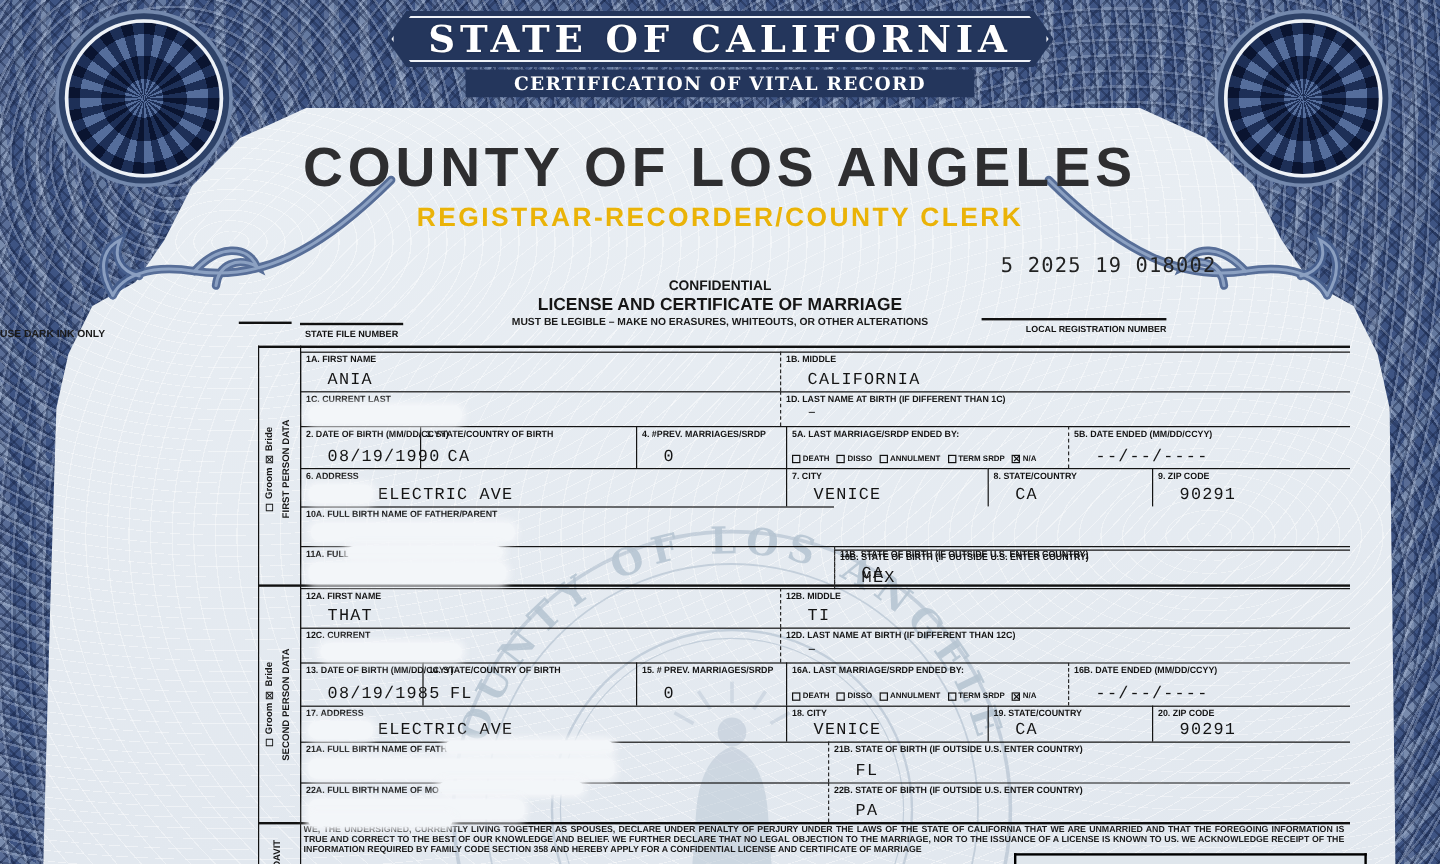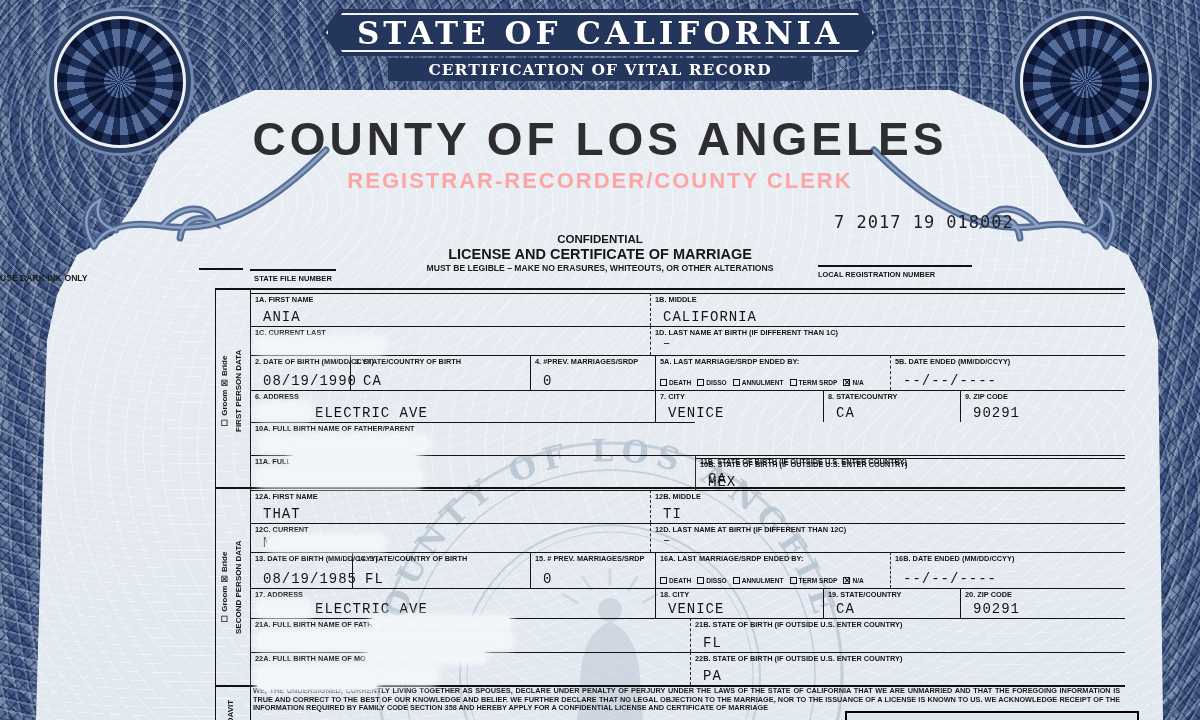--- a/index.html
+++ b/index.html
@@ -40,41 +40,41 @@
       repeating-conic-gradient(from 0deg,#33486f 0deg 9deg,#93a7c7 9deg 18deg),
       radial-gradient(circle,#93a7c7 0 18%,#33486f 18% 40%,#93a7c7 40% 60%,#33486f 60%);
     background-blend-mode:multiply;
     border:3px solid #eef2f7;box-shadow:0 0 0 5px #2e4268,0 0 0 8px #7489ad;}
   .flourish{position:absolute;z-index:3;}
 
   
   .county-title{position:absolute;left:0;top:112px;width:1200px;text-align:center;z-index:5;
     font-size:46px;font-weight:bold;letter-spacing:4px;color:#2e2e30;white-space:nowrap;}
   .office-subtitle{position:absolute;left:0;top:168px;width:1200px;text-align:center;z-index:5;
-    font-size:22px;font-weight:bold;letter-spacing:2px;color:#fca5a5;}
+    font-size:22px;font-weight:bold;letter-spacing:2px;color:#eab308;}
   .stamp-number{position:absolute;left:834px;top:212px;z-index:5;font-family:"DejaVu Sans Mono",monospace;
     font-size:17px;letter-spacing:1px;color:#222;}
   .conf-label{position:absolute;left:0;top:233px;width:1200px;text-align:center;z-index:5;font-size:11.5px;font-weight:bold;color:#161616;}
   .doc-title{position:absolute;left:0;top:246px;width:1200px;text-align:center;z-index:5;font-size:14.5px;font-weight:bold;color:#161616;}
   .legible-note{position:absolute;left:0;top:263px;width:1200px;text-align:center;z-index:5;font-size:8.6px;font-weight:bold;color:#1a1a1a;}
   .ink-note{position:absolute;left:0;top:273px;width:1200px;text-align:left;z-index:5;font-size:8.6px;font-weight:bold;color:#1a1a1a;}
   .sfn-box{position:absolute;left:250px;top:269px;width:86px;z-index:5;border-top:2px solid #111;font-size:7.6px;font-weight:bold;color:#111;padding-top:3px;text-align:center;}
   .sfn-tick{position:absolute;left:199px;top:268px;width:44px;z-index:5;border-top:2.5px solid #111;}
-  .lrn-box{position:absolute;left:818px;top:265px;width:154px;z-index:5;border-top:2px solid #111;font-size:7.4px;font-weight:bold;color:#111;padding-top:3px;text-align:left;white-space:nowrap;}
+  .lrn-box{position:absolute;left:818px;top:265px;width:154px;z-index:5;border-top:2px solid #111;font-size:7.4px;font-weight:bold;color:#111;padding-top:3px;text-align:right;white-space:nowrap;}
 
   
   #seal{position:absolute;left:330px;top:420px;z-index:2;opacity:.8;}
 
   
   #form-layer{position:absolute;inset:0;z-index:5;}
   .tline{position:absolute;background:transparent;}
   .cell{position:absolute;box-sizing:border-box;border-top:1.8px solid #141414;border-left:1.8px solid #141414;padding:1px 0 0 4px;}
   .cell.dashed{border-left:1.6px dashed #2a2a2a;}
   .cell-label{font-size:7.6px;font-weight:bold;color:#131313;white-space:nowrap;transform:scaleX(.97);transform-origin:left top;}
-  .cell-value{position:absolute;left:12px;bottom:1px;font-family:"Liberation Mono",monospace;font-size:14px;color:#141414;letter-spacing:1px;white-space:pre;}
+  .cell-value{position:absolute;left:22px;bottom:1px;font-family:"Liberation Mono",monospace;font-size:14px;color:#141414;letter-spacing:1px;white-space:pre;}
   .cell-value.small{font-size:12px;bottom:4px;}
   .blob{position:absolute;background:#f3f6f9;border-radius:7px;box-shadow:0 0 6px 3px rgba(243,246,249,.95);z-index:30;}
   .opts{position:absolute;left:4px;bottom:4px;display:flex;gap:6px;align-items:center;}
   .opt{display:inline-flex;align-items:center;gap:2px;font-size:6.6px;font-weight:bold;color:#131313;white-space:nowrap;}
   .box{width:7px;height:7px;border:1.2px solid #131313;position:relative;box-sizing:border-box;}
   .box.checked::after{content:"✕";position:absolute;top:-2.2px;left:-0.5px;font-size:7.5px;font-weight:bold;}
 
   .vlabel{position:absolute;writing-mode:vertical-rl;transform:rotate(180deg);font-size:8px;font-weight:bold;color:#141414;
     display:flex;align-items:center;justify-content:center;white-space:nowrap;z-index:6;width:13px;}
   .affidavit-par{position:absolute;left:253px;top:687px;width:876px;height:33px;overflow:hidden;z-index:6;
@@ -140,21 +140,21 @@
     </g>
   </svg>
 
   <div class="banner">
     <span class="banner-text">STATE OF CALIFORNIA</span>
   </div>
   <div class="cert-band">CERTIFICATION OF VITAL RECORD</div>
 
   <div class="county-title">COUNTY OF LOS ANGELES</div>
   <div class="office-subtitle">REGISTRAR-RECORDER/COUNTY CLERK</div>
-  <div class="stamp-number">7 2017 19 018002</div>
+  <div class="stamp-number">5 2025 19 018002</div>
   <div class="conf-label">CONFIDENTIAL</div>
   <div class="doc-title">LICENSE AND CERTIFICATE OF MARRIAGE</div>
   <div class="legible-note">MUST BE LEGIBLE – MAKE NO ERASURES, WHITEOUTS, OR OTHER ALTERATIONS</div>
   <div class="ink-note">USE DARK INK ONLY</div>
   <div class="sfn-tick"></div>
   <div class="sfn-box">STATE FILE NUMBER</div>
   <div class="lrn-box">LOCAL REGISTRATION NUMBER</div>
 
   <div id="form-layer">
     <div class="tline" style="left:215px;top:288px;width:910px;border-top:2.5px solid #111;"></div>

